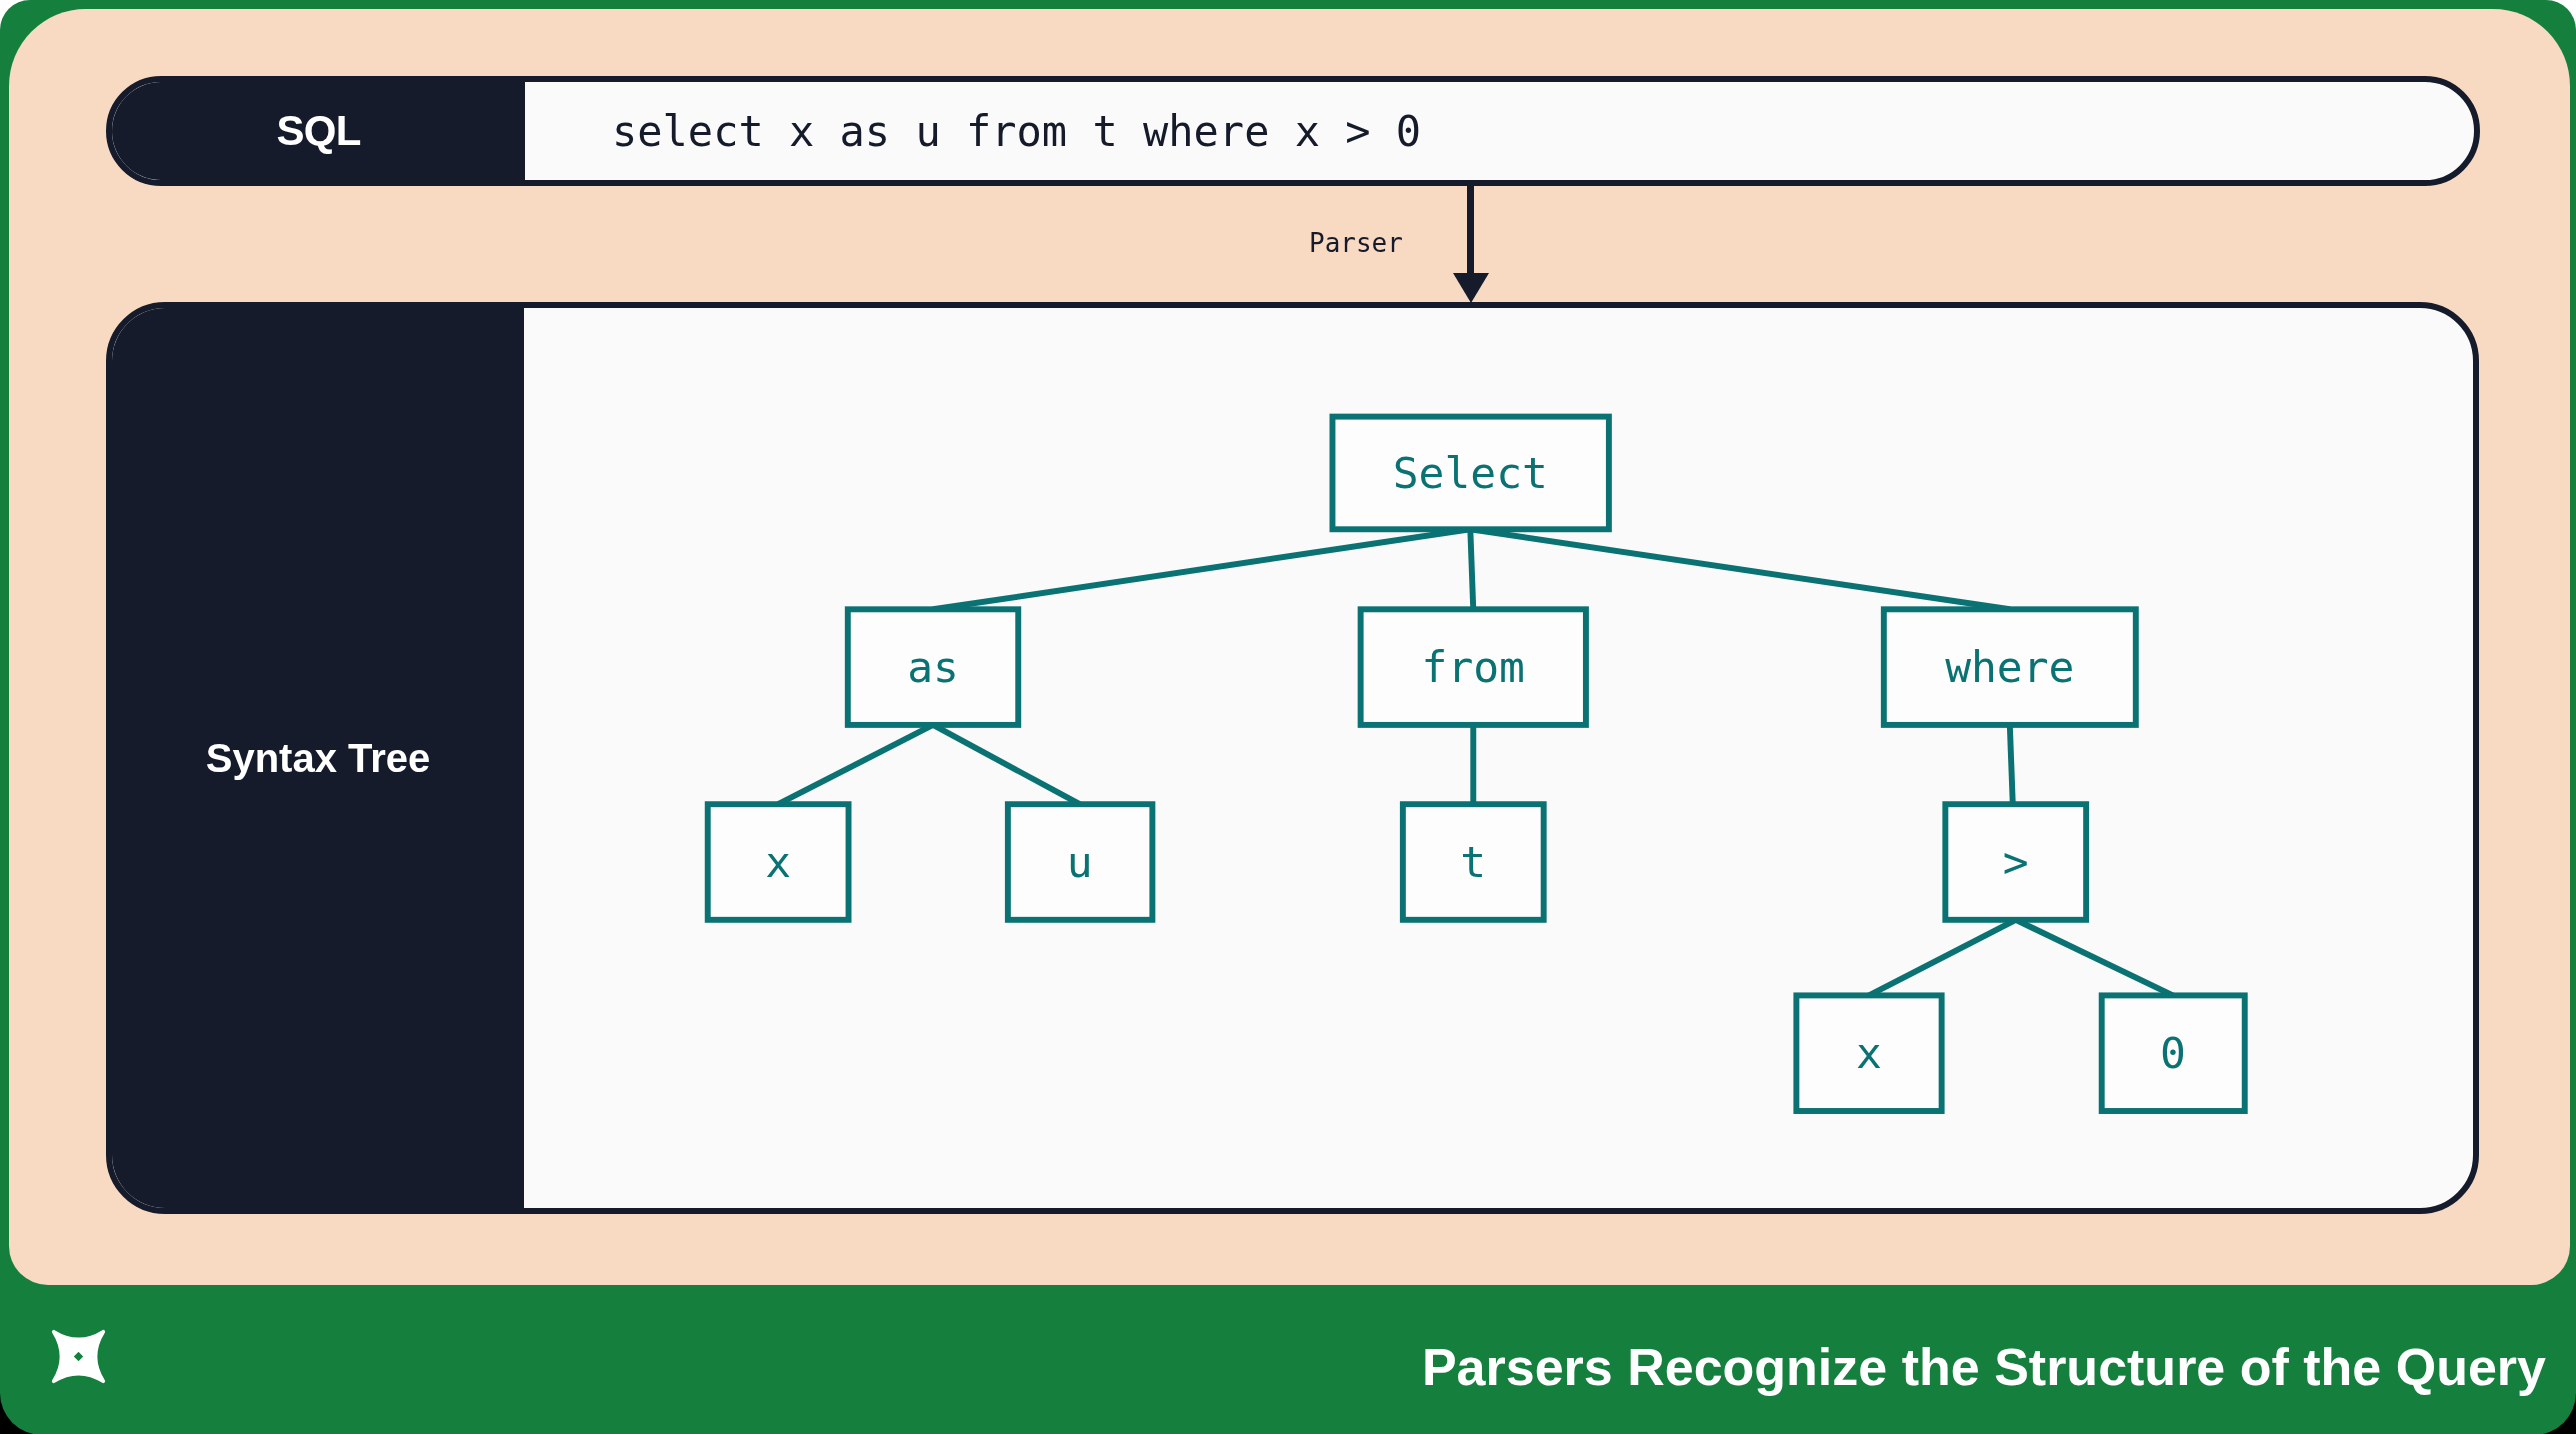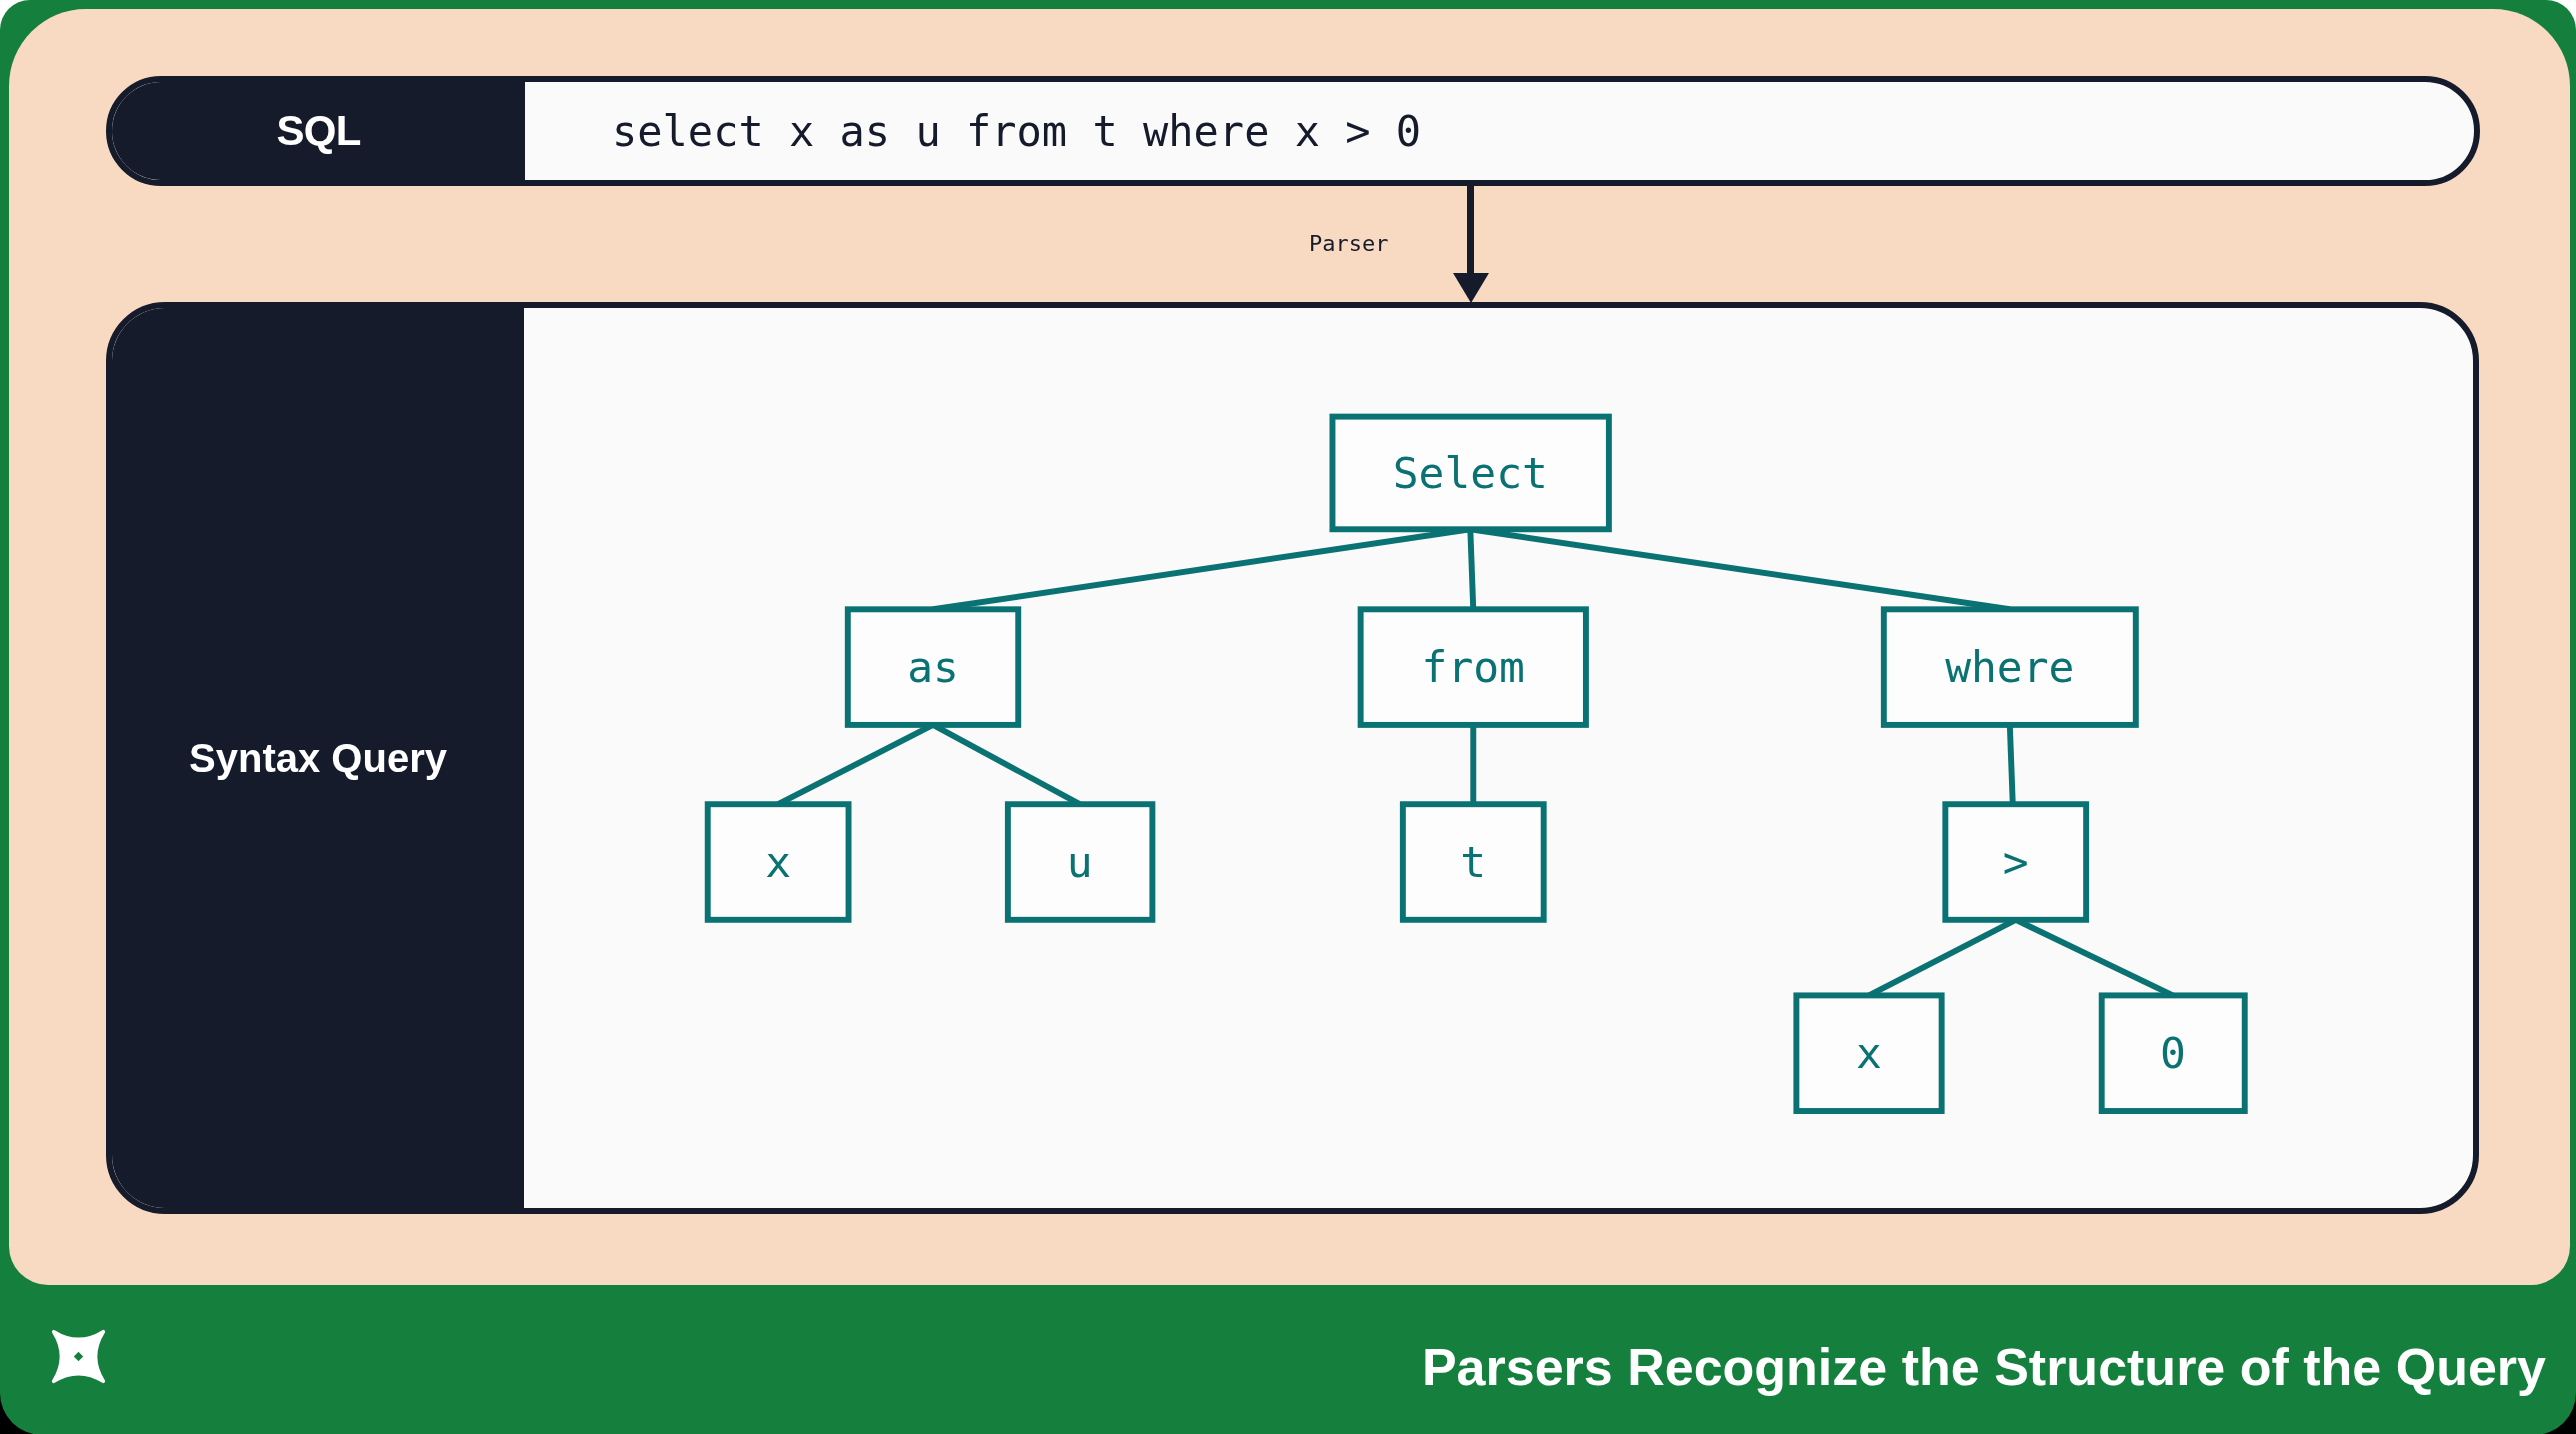--- a/index.html
+++ b/index.html
@@ -28,21 +28,21 @@
     font-weight:bold;font-size:42px;letter-spacing:-0.7px;
   }
   .pill-query{
     flex:1;display:flex;align-items:center;padding-left:87px;
     font-family:"DejaVu Sans Mono",monospace;font-size:42px;color:#151B2A;
     white-space:pre;
   }
   
   .parser-label{
     position:absolute;left:1309px;top:224px;width:126px;
-    font-family:"DejaVu Sans Mono",monospace;font-size:22px;line-height:39px;
+    font-family:"DejaVu Sans Mono",monospace;font-size:26px;line-height:39px;
     color:#151B2A;text-align:left;
   }
   .arrow-shaft{position:absolute;left:1467px;top:185px;width:6.7px;height:90px;background:#151B2A;}
   .arrow-head{
     position:absolute;left:1453px;top:273px;width:0;height:0;
     border-left:18.5px solid transparent;border-right:18.5px solid transparent;
     border-top:30px solid #151B2A;
   }
   
   .tree-box{
@@ -78,21 +78,21 @@
   <div class="sql-pill">
     <div class="pill-label">SQL</div>
     <div class="pill-query">select x as u from t where x &gt; 0</div>
   </div>
 
   <div class="parser-label">Parser</div>
   <div class="arrow-shaft"></div>
   <div class="arrow-head"></div>
 
   <div class="tree-box">
-    <div class="tree-label">Syntax Query</div>
+    <div class="tree-label">Syntax Tree</div>
   </div>
 
   <svg class="tree-svg" viewBox="0 0 3476 1936">
 
     <line x1="1984" y1="714" x2="1259" y2="822"></line>
     <line x1="1984" y1="714" x2="1988" y2="822"></line>
     <line x1="1984" y1="714" x2="2712" y2="822"></line>
     <line x1="1259" y1="978" x2="1050" y2="1085"></line>
     <line x1="1259" y1="978" x2="1457" y2="1085"></line>
     <line x1="1988" y1="978" x2="1988" y2="1085"></line>

